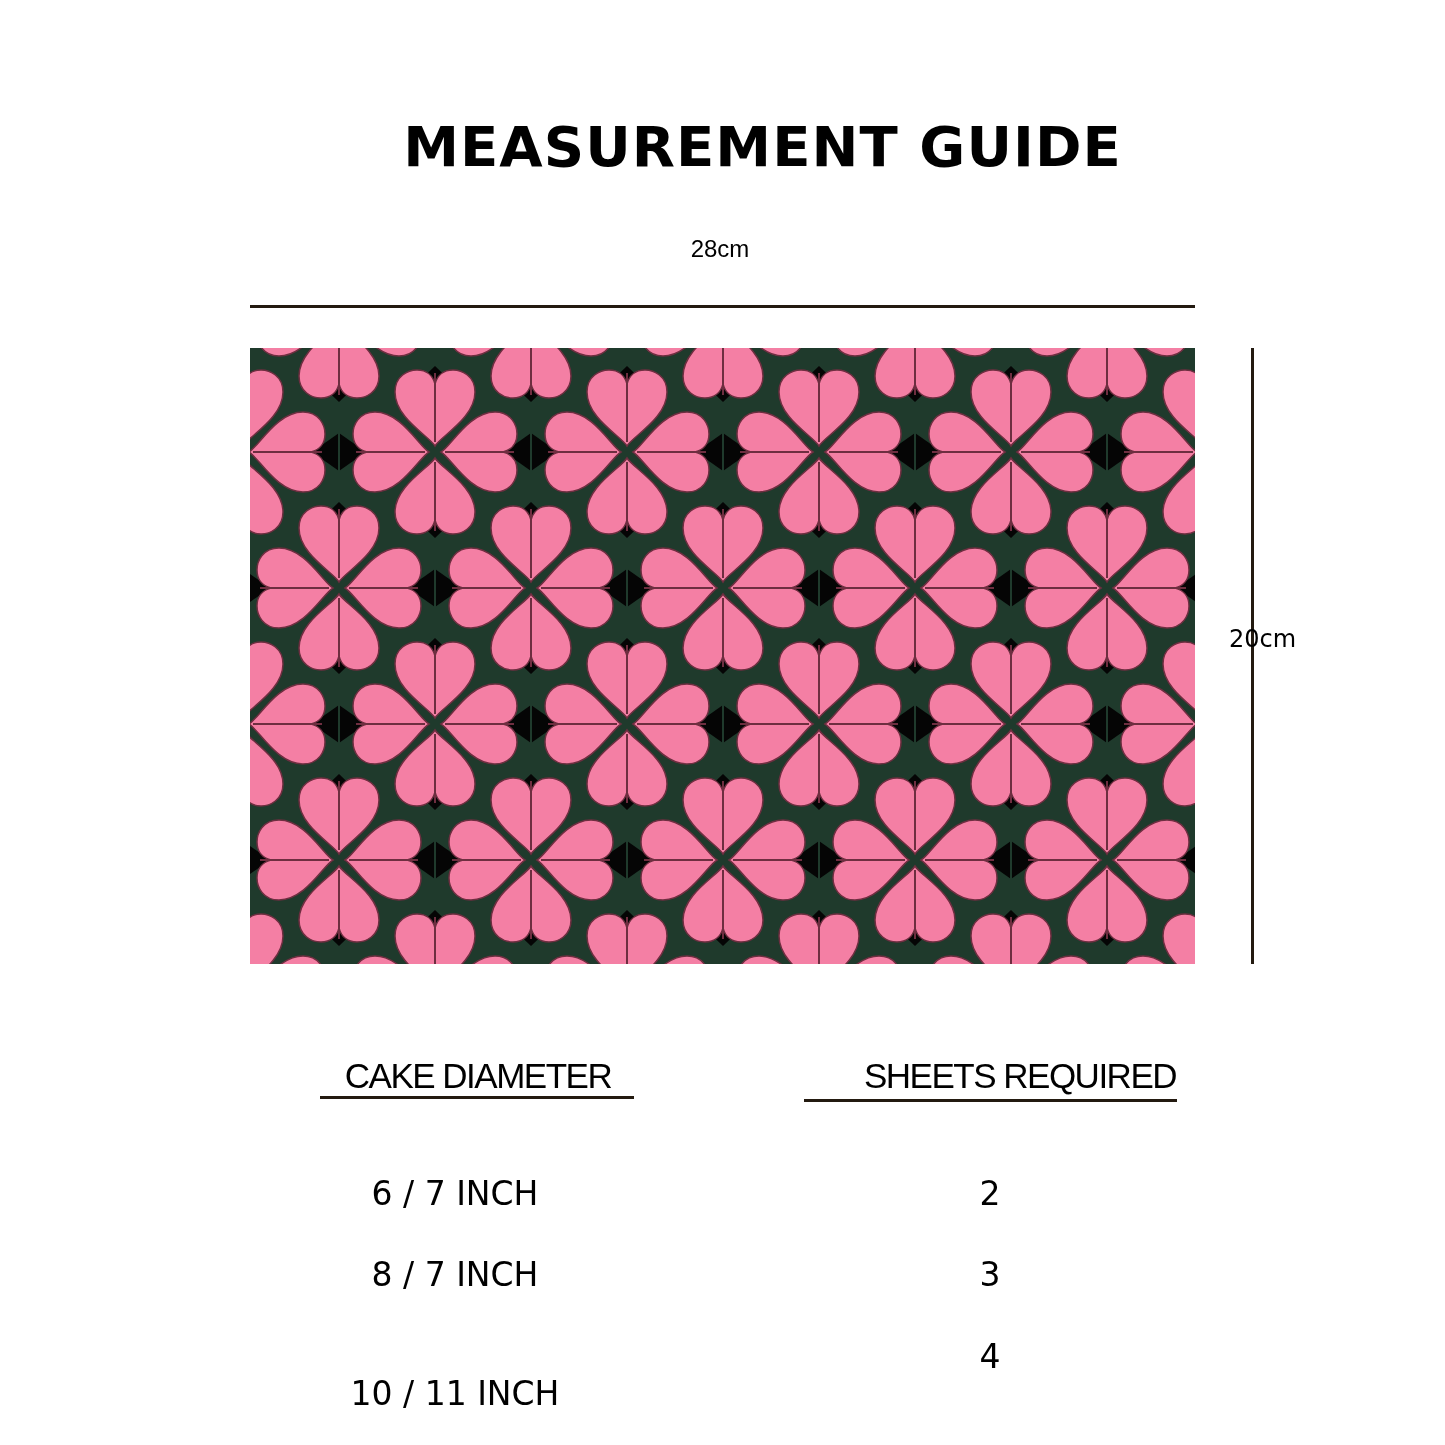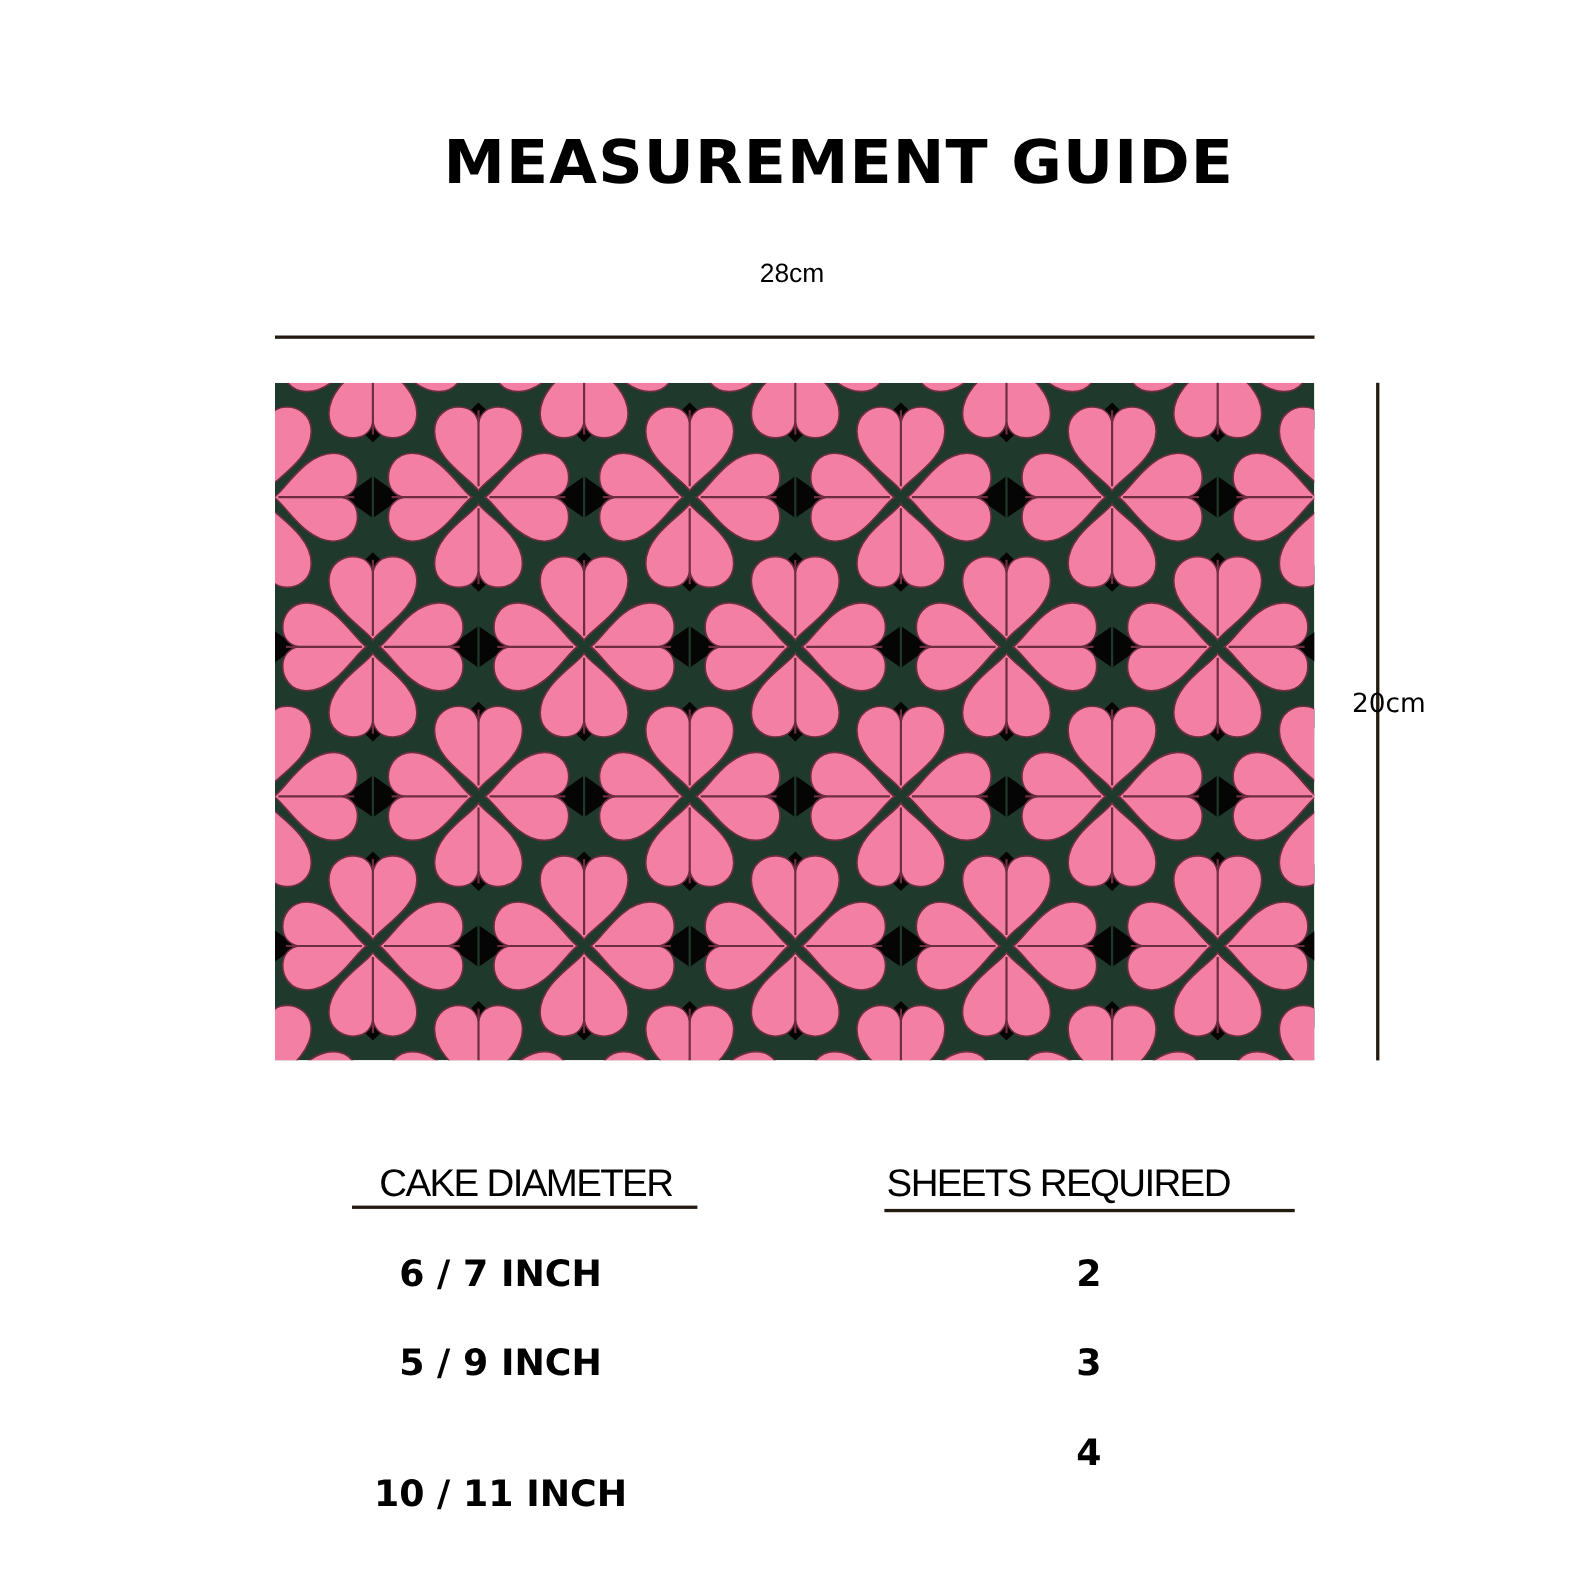--- a/index.html
+++ b/index.html
@@ -19,27 +19,27 @@
     position: absolute; left: 1229px; top: 622px; width: 110px;
     font-family: "DejaVu Sans", sans-serif; font-size: 24px; line-height: 34px;
   }
   .pattern { position: absolute; left: 250px; top: 348px; width: 945px; height: 616px; overflow: hidden; }
   .pattern svg { display: block; }
   .col-header {
     position: absolute; top: 1056px; font-family: "Liberation Sans", sans-serif; font-weight: normal;
     font-size: 35px; line-height: 40px; letter-spacing: -1.5px; white-space: nowrap;
   }
   .col-header.left { left: 317px; width: 322px; text-align: center; }
-  .col-header.right { left: 806px; width: 370px; text-align: left; }
+  .col-header.right { left: 806px; width: 370px; text-align: right; }
   .underline { position: absolute; height: 3px; background: #231a10; }
   .underline.left { left: 320px; top: 1096px; width: 314px; }
   .underline.right { left: 804px; top: 1099px; width: 373px; }
   .row-cell {
-    position: absolute; font-family: "DejaVu Sans", sans-serif; font-weight: bold; font-size: 33px;
-    line-height: 40px; white-space: nowrap; letter-spacing: 0px;
+    position: absolute; font-family: "DejaVu Sans", sans-serif; font-weight: normal; font-size: 33px;
+    line-height: 40px; white-space: nowrap; letter-spacing: 0px; margin-top: 36px;
   }
   .row-cell.size { left: 300px; width: 310px; text-align: center; }
   .row-cell.count { left: 940px; width: 100px; text-align: center; }
 </style>
 </head>
 <body>
 
 <div class="title">MEASUREMENT GUIDE</div>
 
 <div class="width-label">28cm</div>
@@ -1494,16 +1494,16 @@
 <div class="vline"></div>
 <div class="height-label">20cm</div>
 
 <div class="col-header left">CAKE DIAMETER</div>
 <div class="underline left"></div>
 <div class="col-header right">SHEETS REQUIRED</div>
 <div class="underline right"></div>
 
 <div class="row-cell size" style="top:1138px">6 / 7 INCH</div>
 <div class="row-cell count" style="top:1138px">2</div>
-<div class="row-cell size" style="top:1219px">5 / 9 INCH</div>
+<div class="row-cell size" style="top:1219px">8 / 7 INCH</div>
 <div class="row-cell count" style="top:1219px">3</div>
 <div class="row-cell size" style="top:1338px">10 / 11 INCH</div>
 <div class="row-cell count" style="top:1301px">4</div>
 
 </body></html>

